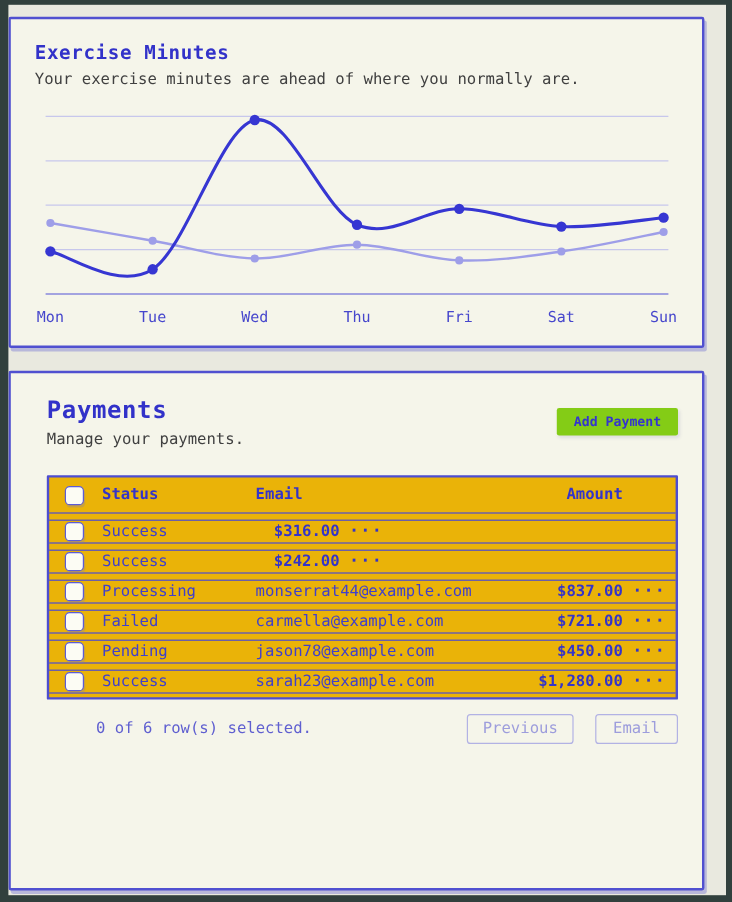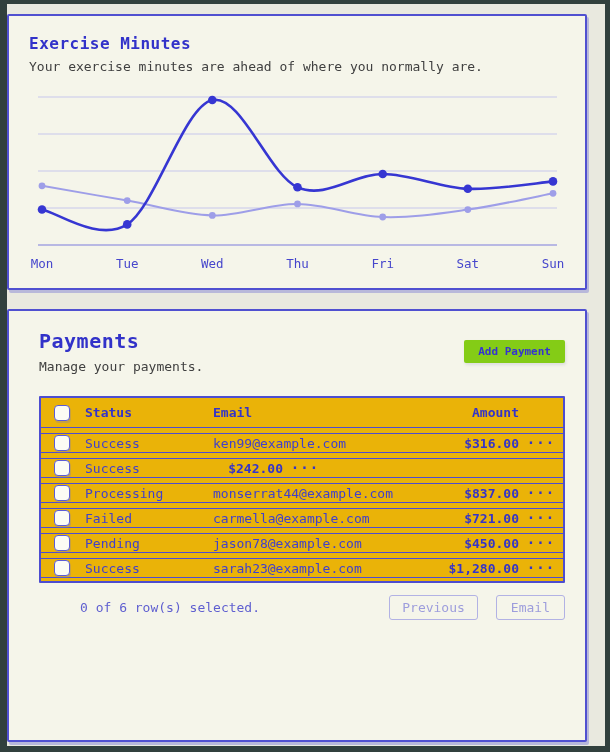--- a/index.html
+++ b/index.html
@@ -169,21 +169,20 @@
         <div class="col-email">Email</div>
         <div class="col-amount">Amount</div>
         <div class="col-actions"></div>
       </div>
       <div>
   <div class="trow">
     <div class="col-check">
       <span class="checkbox"></span>
     </div>
     <div class="col-status">Success</div>
-    <div class="col-email">ken99@example.com</div>
     <div class="col-amount">$316.00</div>
     <div class="col-actions">
       <button class="dots"><span>···</span></button>
     </div>
   </div>
 
   <div class="trow">
     <div class="col-check">
       <span class="checkbox"></span>
     </div>

